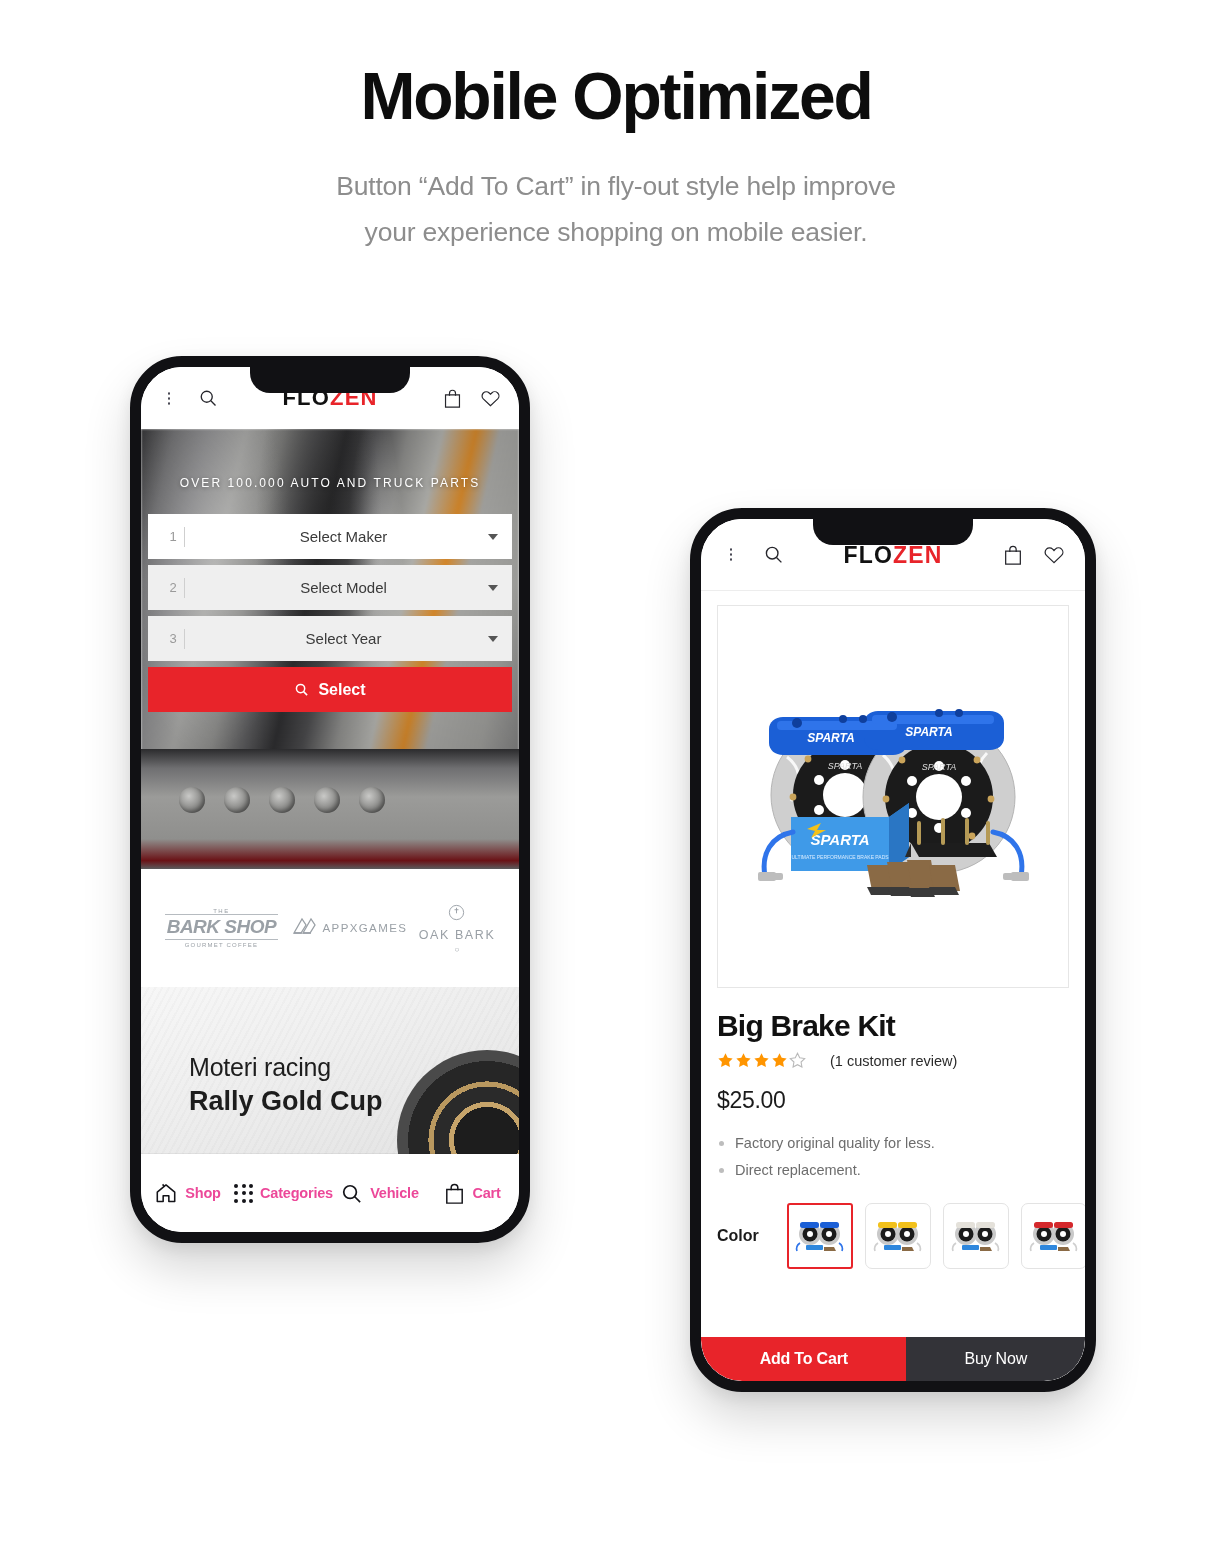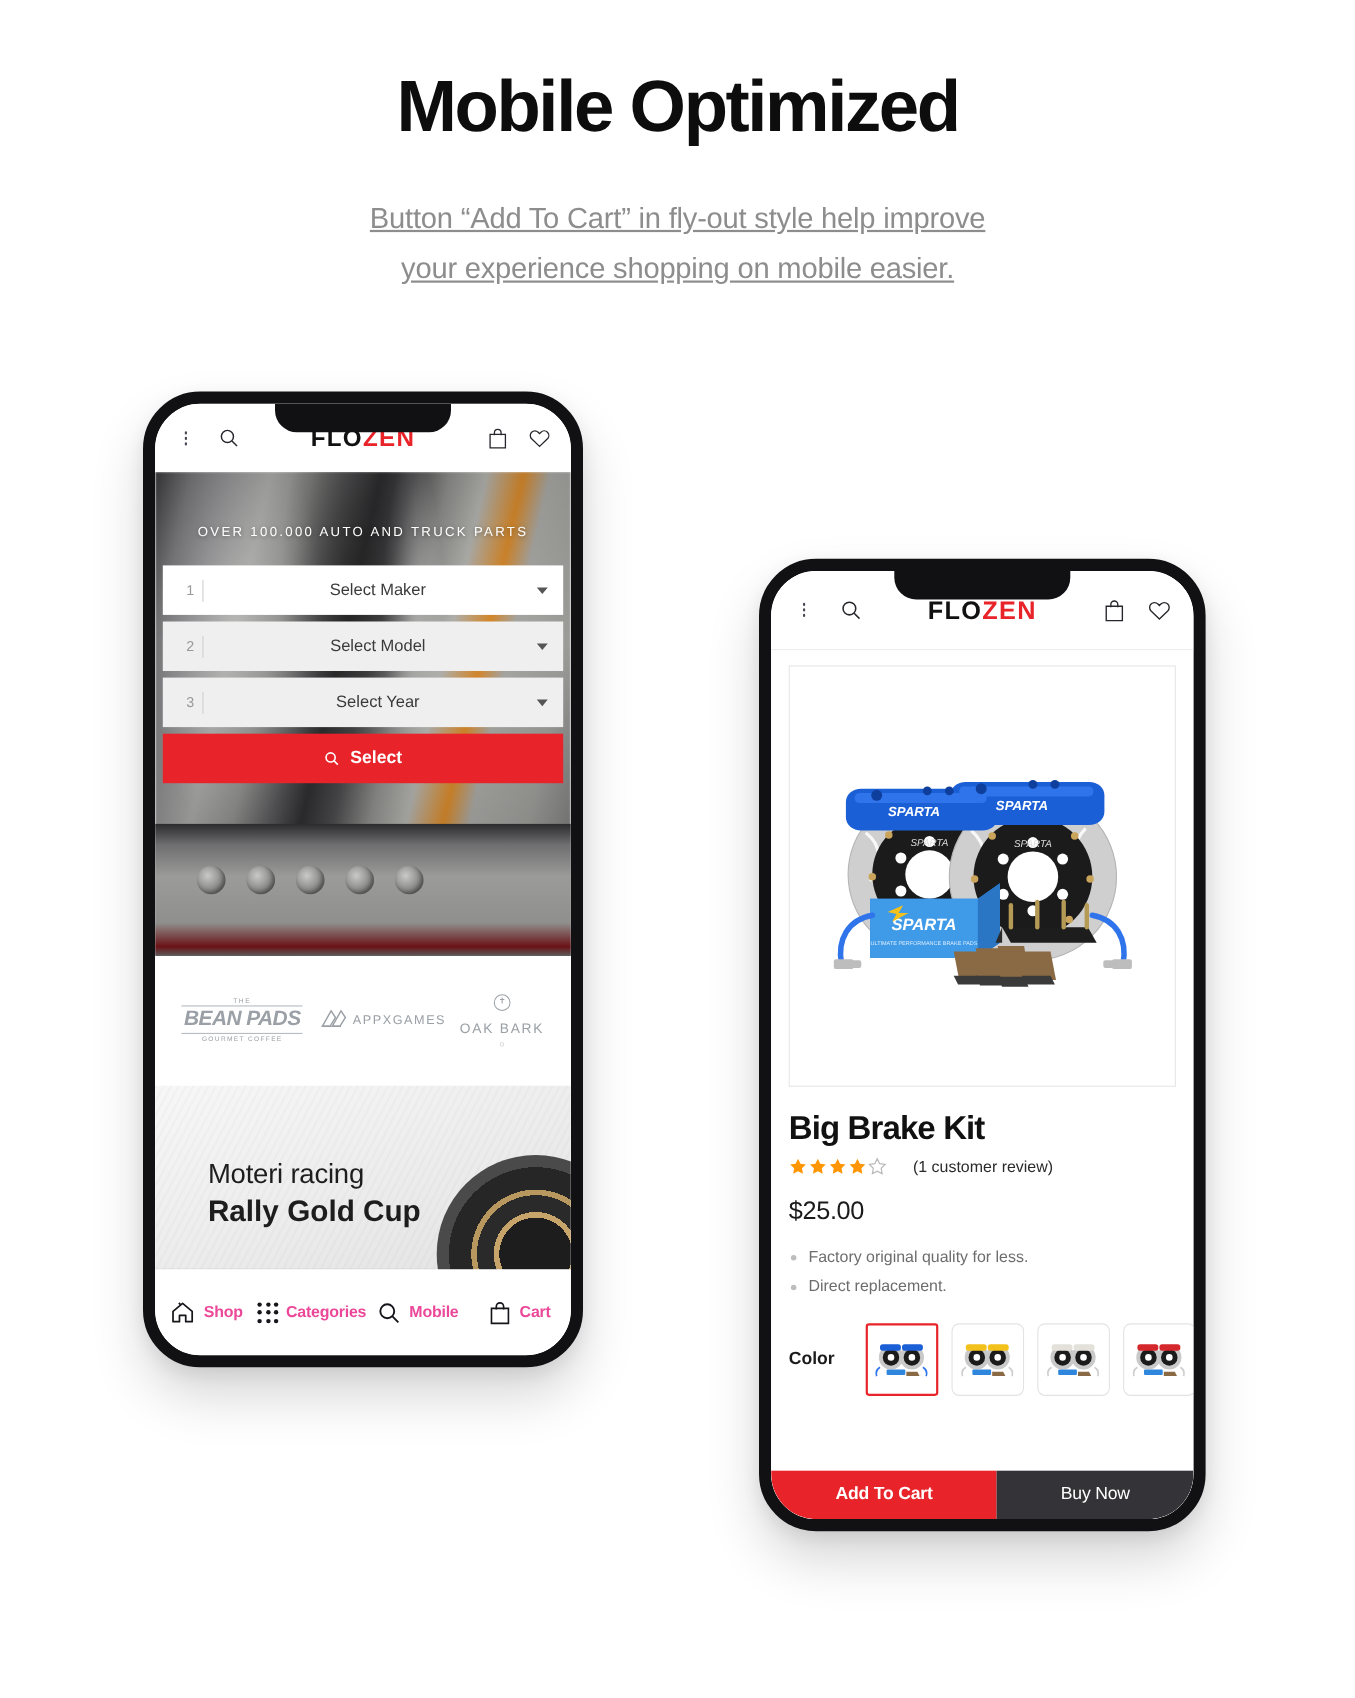--- a/index.html
+++ b/index.html
@@ -14,27 +14,26 @@
   
   .page-head { padding-top:62px; text-align:center; }
   .page-title {
     font-size:66px;
     font-weight:bold;
     letter-spacing:-2.2px;
     color:#0d0d0d;
     line-height:1.06;
   }
   .page-sub {
-    margin-top:44px;
+    margin-top:32px;
     font-size:26.5px;
     color:#8d8d8d;
     line-height:1.73;
     font-weight:400;
     letter-spacing:-0.2px;
-    text-decoration:underline;
   }
 
   
   .phone {
     position:absolute;
     border:11px solid #111114;
     border-radius:52px;
     background:#ffffff;
     overflow:hidden;
     box-shadow:0 26px 48px rgba(0,0,0,.16), 0 6px 16px rgba(0,0,0,.08);
@@ -419,21 +418,21 @@
             </span>
             <span>Select</span>
           </div>
         </div>
       </div>
     </div>
 
     <div class="brands">
       <div class="brand-logo">
         <div style="font-size:6px;letter-spacing:1.5px;">THE</div>
-        <div style="font-size:19px;font-weight:bold;font-style:italic;letter-spacing:-.5px;border-top:1px solid #b6bbc0;border-bottom:1px solid #b6bbc0;padding:1px 2px;">BEAN PADS</div>
+        <div style="font-size:19px;font-weight:bold;font-style:italic;letter-spacing:-.5px;border-top:1px solid #b6bbc0;border-bottom:1px solid #b6bbc0;padding:1px 2px;">BARK SHOP</div>
         <div style="font-size:6px;letter-spacing:1.2px;margin-top:2px;">GOURMET COFFEE</div>
       </div>
       <div class="brand-logo" style="display:flex;align-items:center;gap:3px;">
         <svg width="30" height="26" viewBox="0 0 30 26" fill="none" stroke="#9aa0a6" stroke-width="1.3">
           <path d="M5 18 13 4l4 6-5 8z"></path>
             <path d="M14 18 22 4l4 6-5 8z"></path>
             <path d="M5 18h8M14 18h8"></path>
         </svg>
         <span style="font-size:11.5px;letter-spacing:1.4px;">APPXGAMES</span>
       </div>
@@ -480,21 +479,21 @@
           </span>
         <span class="tab-label">Categories</span>
       </div>
       <div class="tab">
         <span class="icn">
           <svg width="23" height="23" viewBox="0 0 24 24" fill="none" stroke="#15151a" stroke-width="1.8">
             <circle cx="10.5" cy="10.5" r="6.6"></circle>
               <line x1="15.4" y1="15.4" x2="21" y2="21"></line>
           </svg>
         </span>
-        <span class="tab-label">Mobile</span>
+        <span class="tab-label">Vehicle</span>
       </div>
       <div class="tab">
         <span class="icn">
           <svg width="21" height="23" viewBox="0 0 24 26" fill="none" stroke="#15151a" stroke-width="1.7">
             <path d="M3.2 8.4h17.6V24H3.2z"></path>
               <path d="M8.2 9.4V6.4a3.8 3.8 0 0 1 7.6 0v3"></path>
           </svg>
         </span>
         <span class="tab-label">Cart</span>
       </div>

